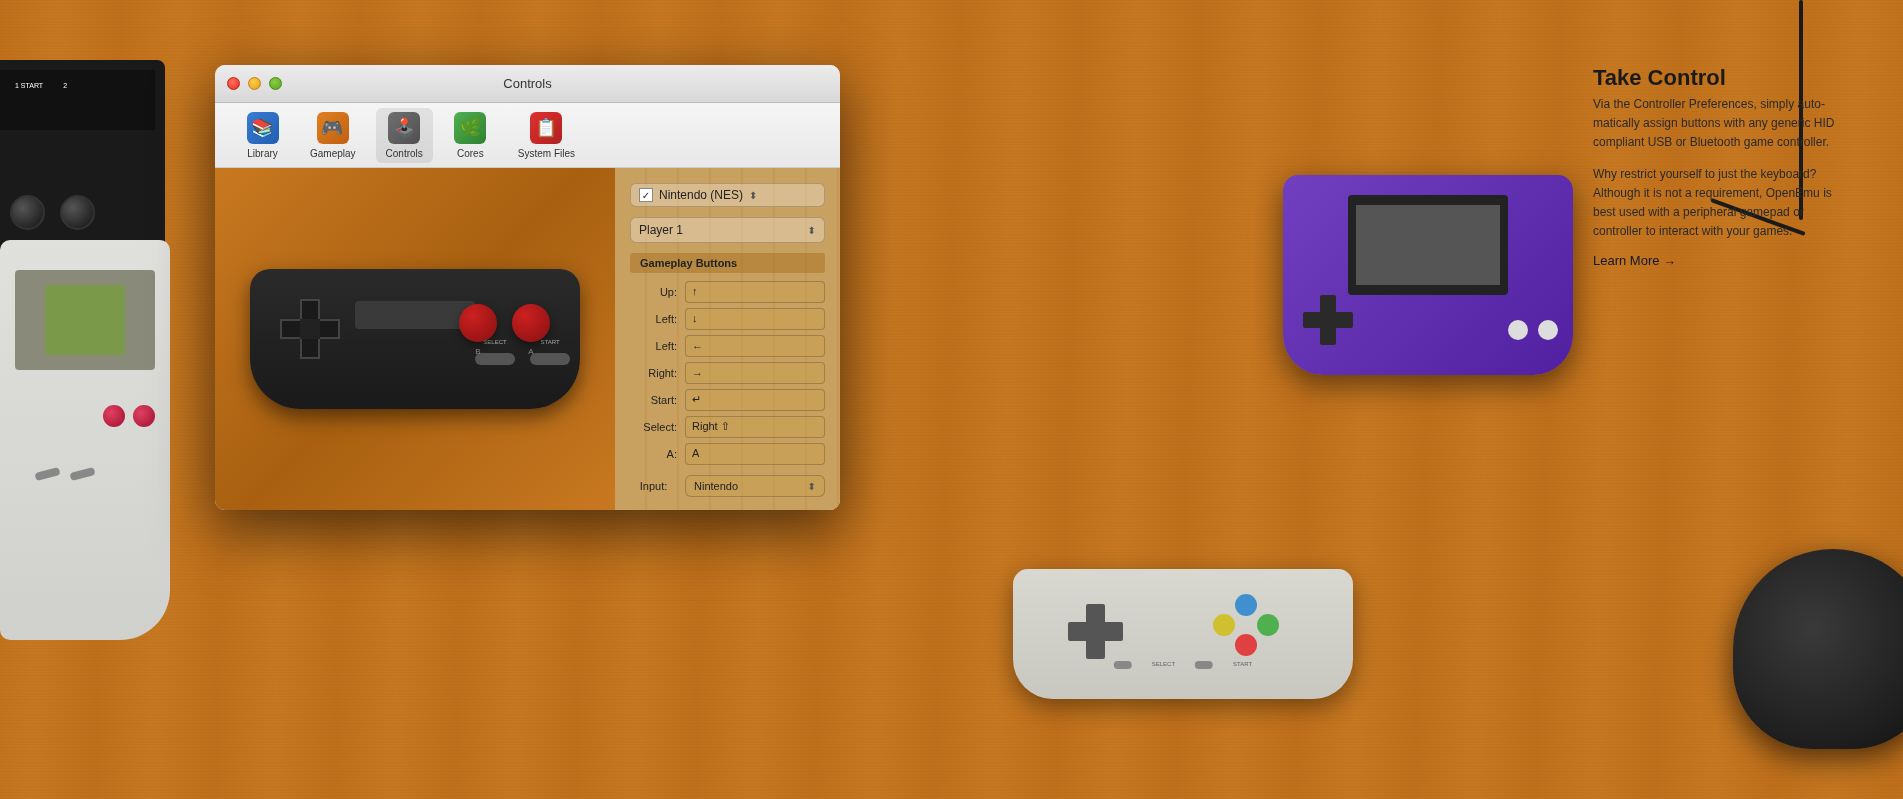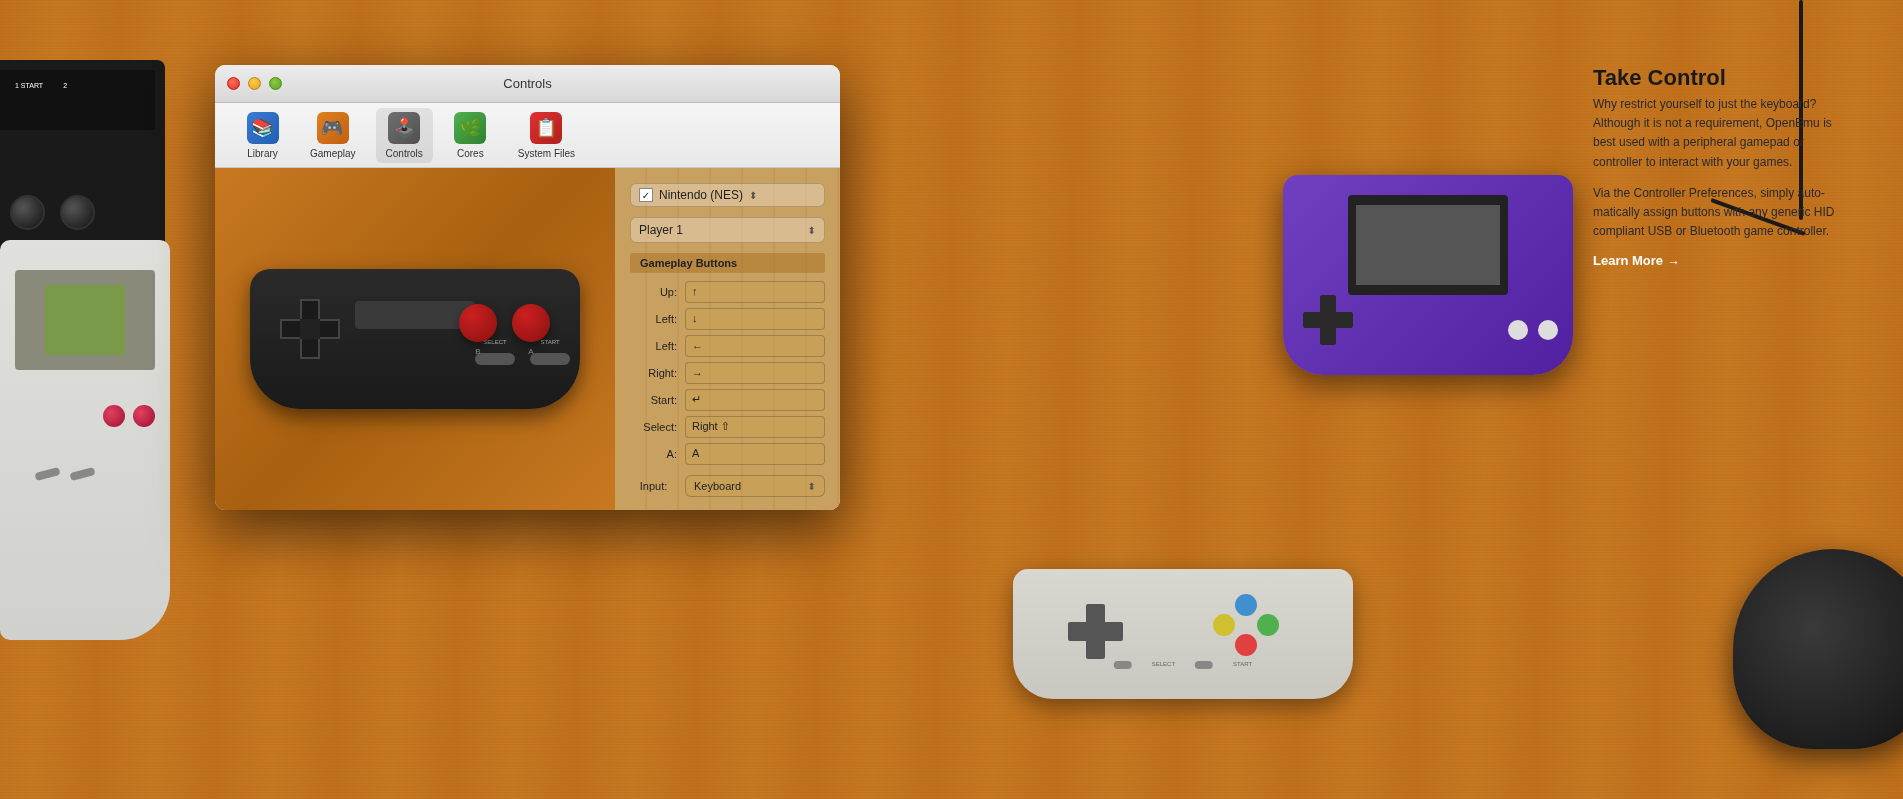--- a/index.html
+++ b/index.html
@@ -489,22 +489,22 @@
       line-height: 1.4;
     }
     .info-body {
       font-size: 12px;
       color: #2a2a2a;
       line-height: 1.6;
       margin-bottom: 12px;
     }
     .info-link {
       font-size: 13px;
-      color: #ffffff;
-      font-weight: 700;
+      color: #0f172a;
+      font-weight: 400;
       cursor: pointer;
       display: flex;
       align-items: center;
       gap: 4px;
     }
 
     
     .gba-purple {
       position: absolute;
       right: 330px;
@@ -836,21 +836,21 @@
       <div class="button-row">
         <span class="button-label">A:</span>
         <div class="button-input">
           <span>A</span>
         </div>
       </div>
 
       <div class="input-row">
         <span class="input-label">Input:</span>
         <div class="input-select">
-          <span>Keyboard</span>
+          <span>Nintendo</span>
           <span class="stepper-arrow">⬍</span>
         </div>
       </div>
     </div>
   </div>
 </div>
 
 <div class="gba-purple">
   <div class="gba-screen-area">
     <div class="gba-screen"></div>
@@ -885,16 +885,16 @@
     <div style="display:flex;flex-direction:column;align-items:center;gap:2px;">
       <span style="font-size:6px;color:#666;">START</span>
     </div>
   </div>
 </div>
 
 <div class="black-controller"></div>
 
 <div class="info-panel">
   <div class="info-title">Take Control</div>
+  <div class="info-body">Via the Controller Preferences, simply auto-matically assign buttons with any generic HID compliant USB or Bluetooth game controller.</div>
   <div class="info-body">Why restrict yourself to just the keyboard? Although it is not a requirement, OpenEmu is best used with a peripheral gamepad or controller to interact with your games.</div>
-  <div class="info-body">Via the Controller Preferences, simply auto-matically assign buttons with any generic HID compliant USB or Bluetooth game controller.</div>
   <div class="info-link">Learn More →</div>
 </div>
 
 </body></html>

